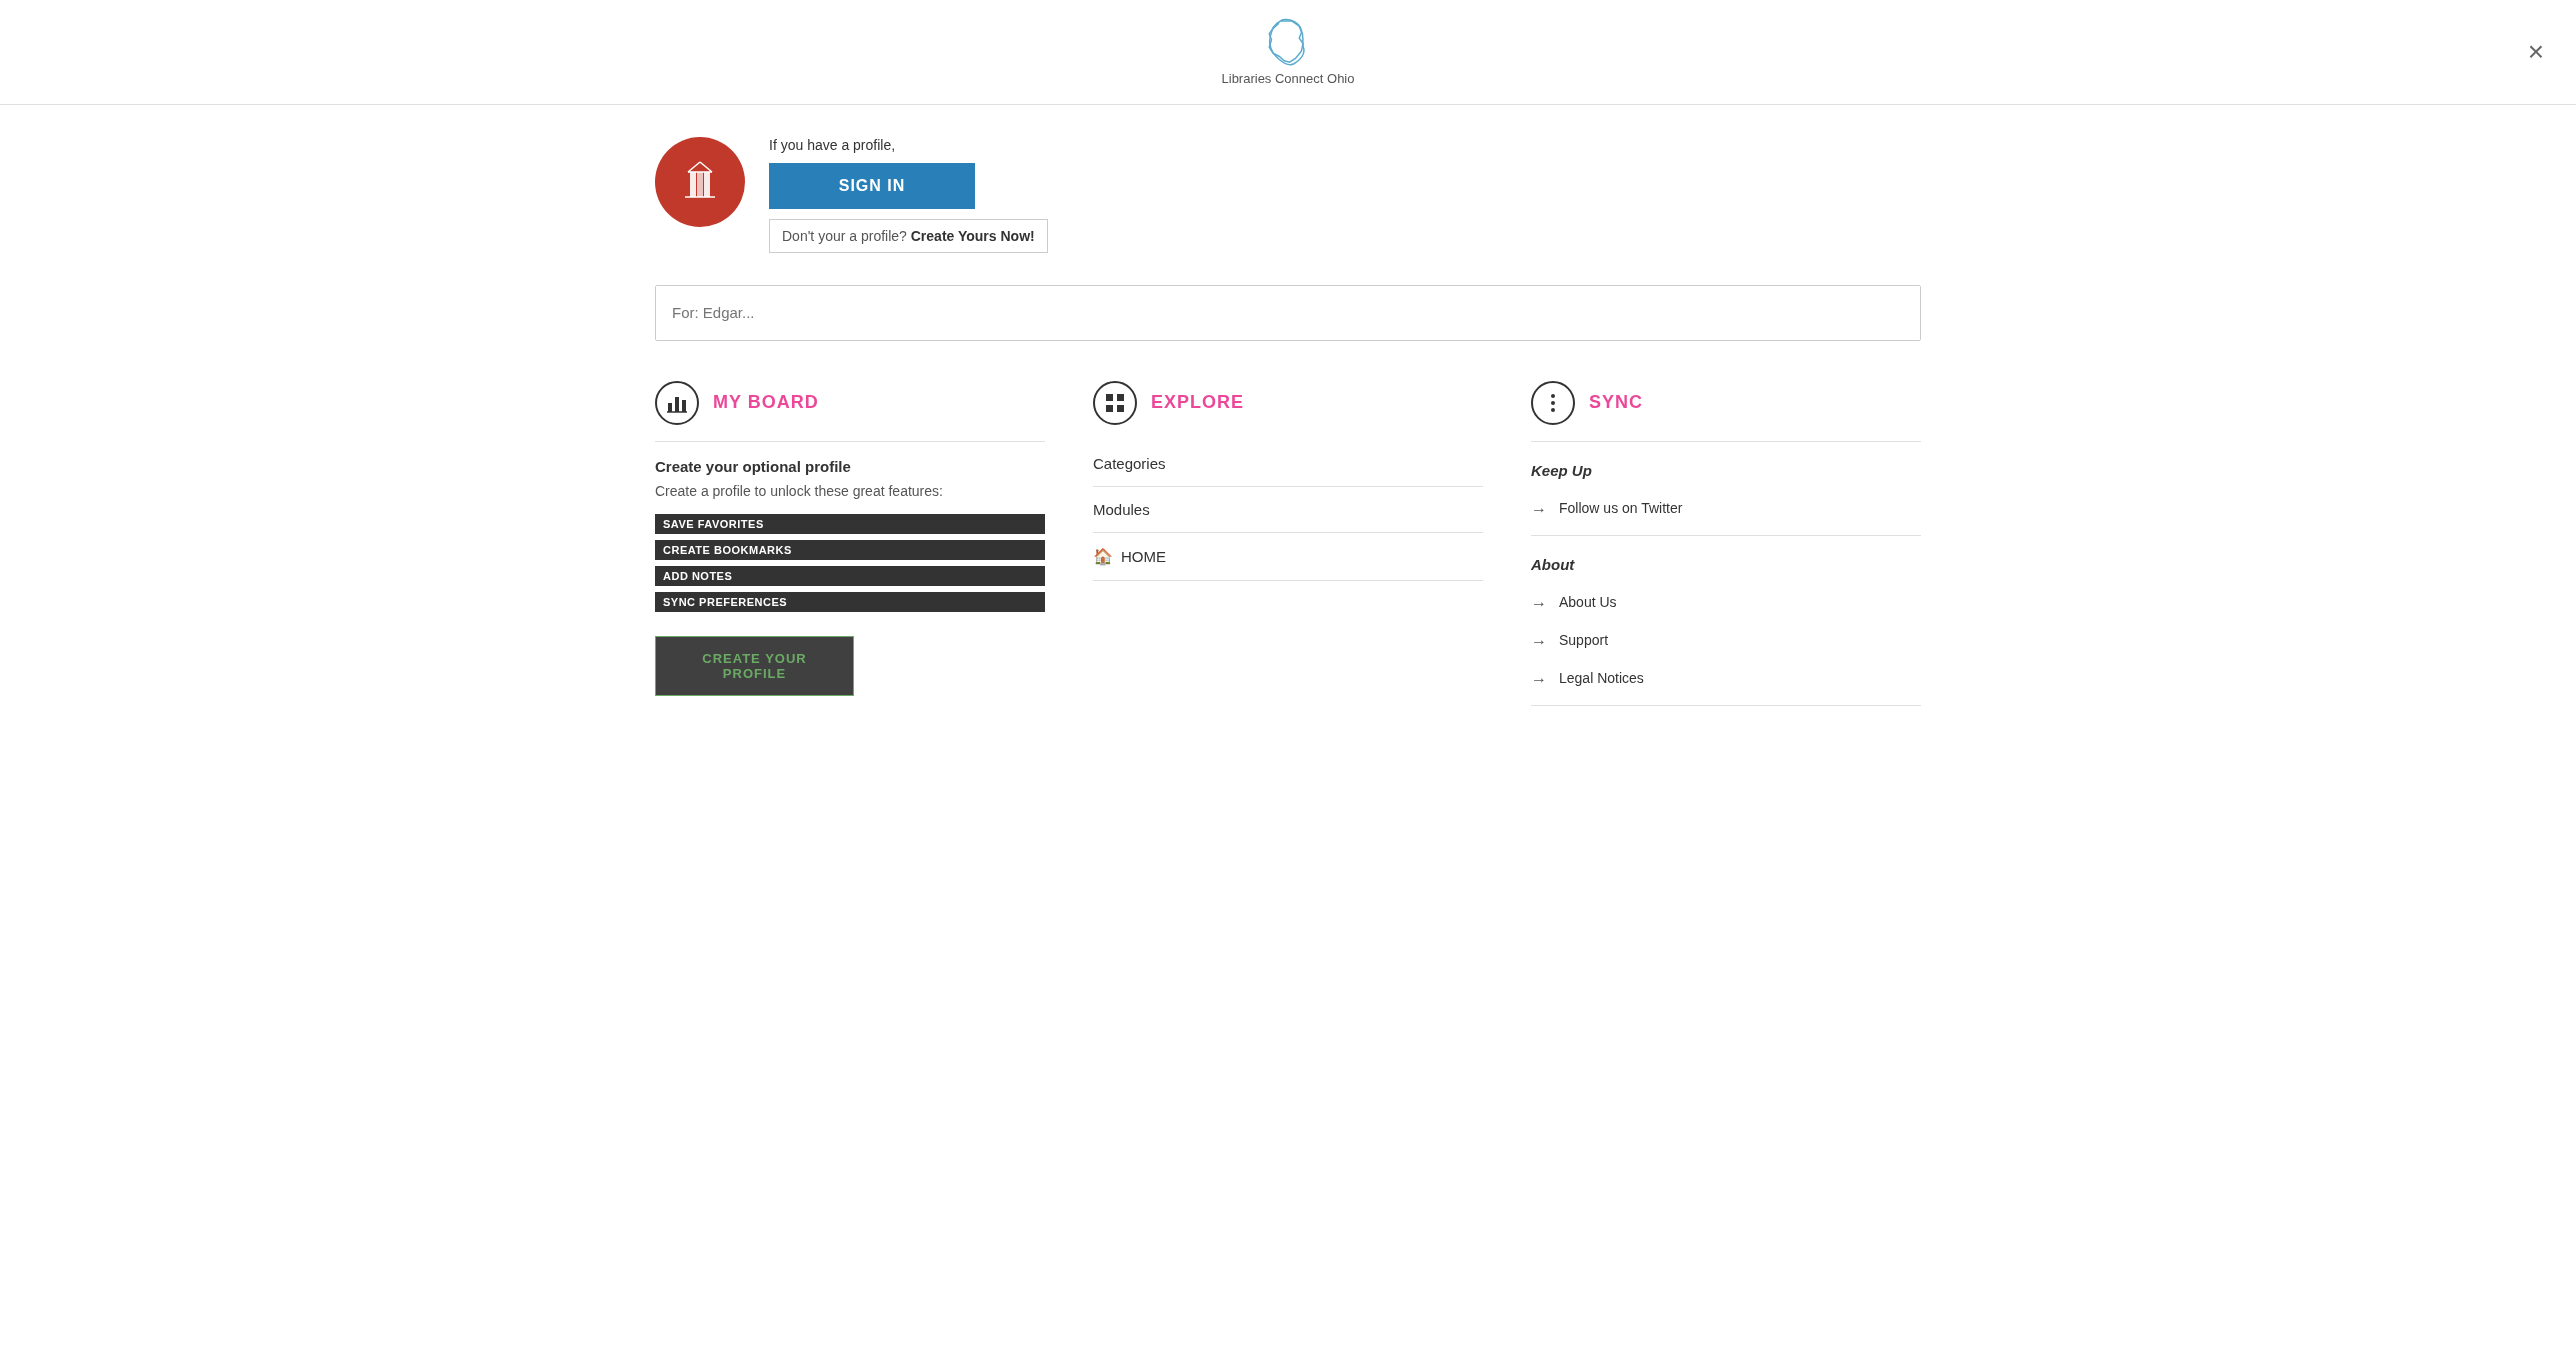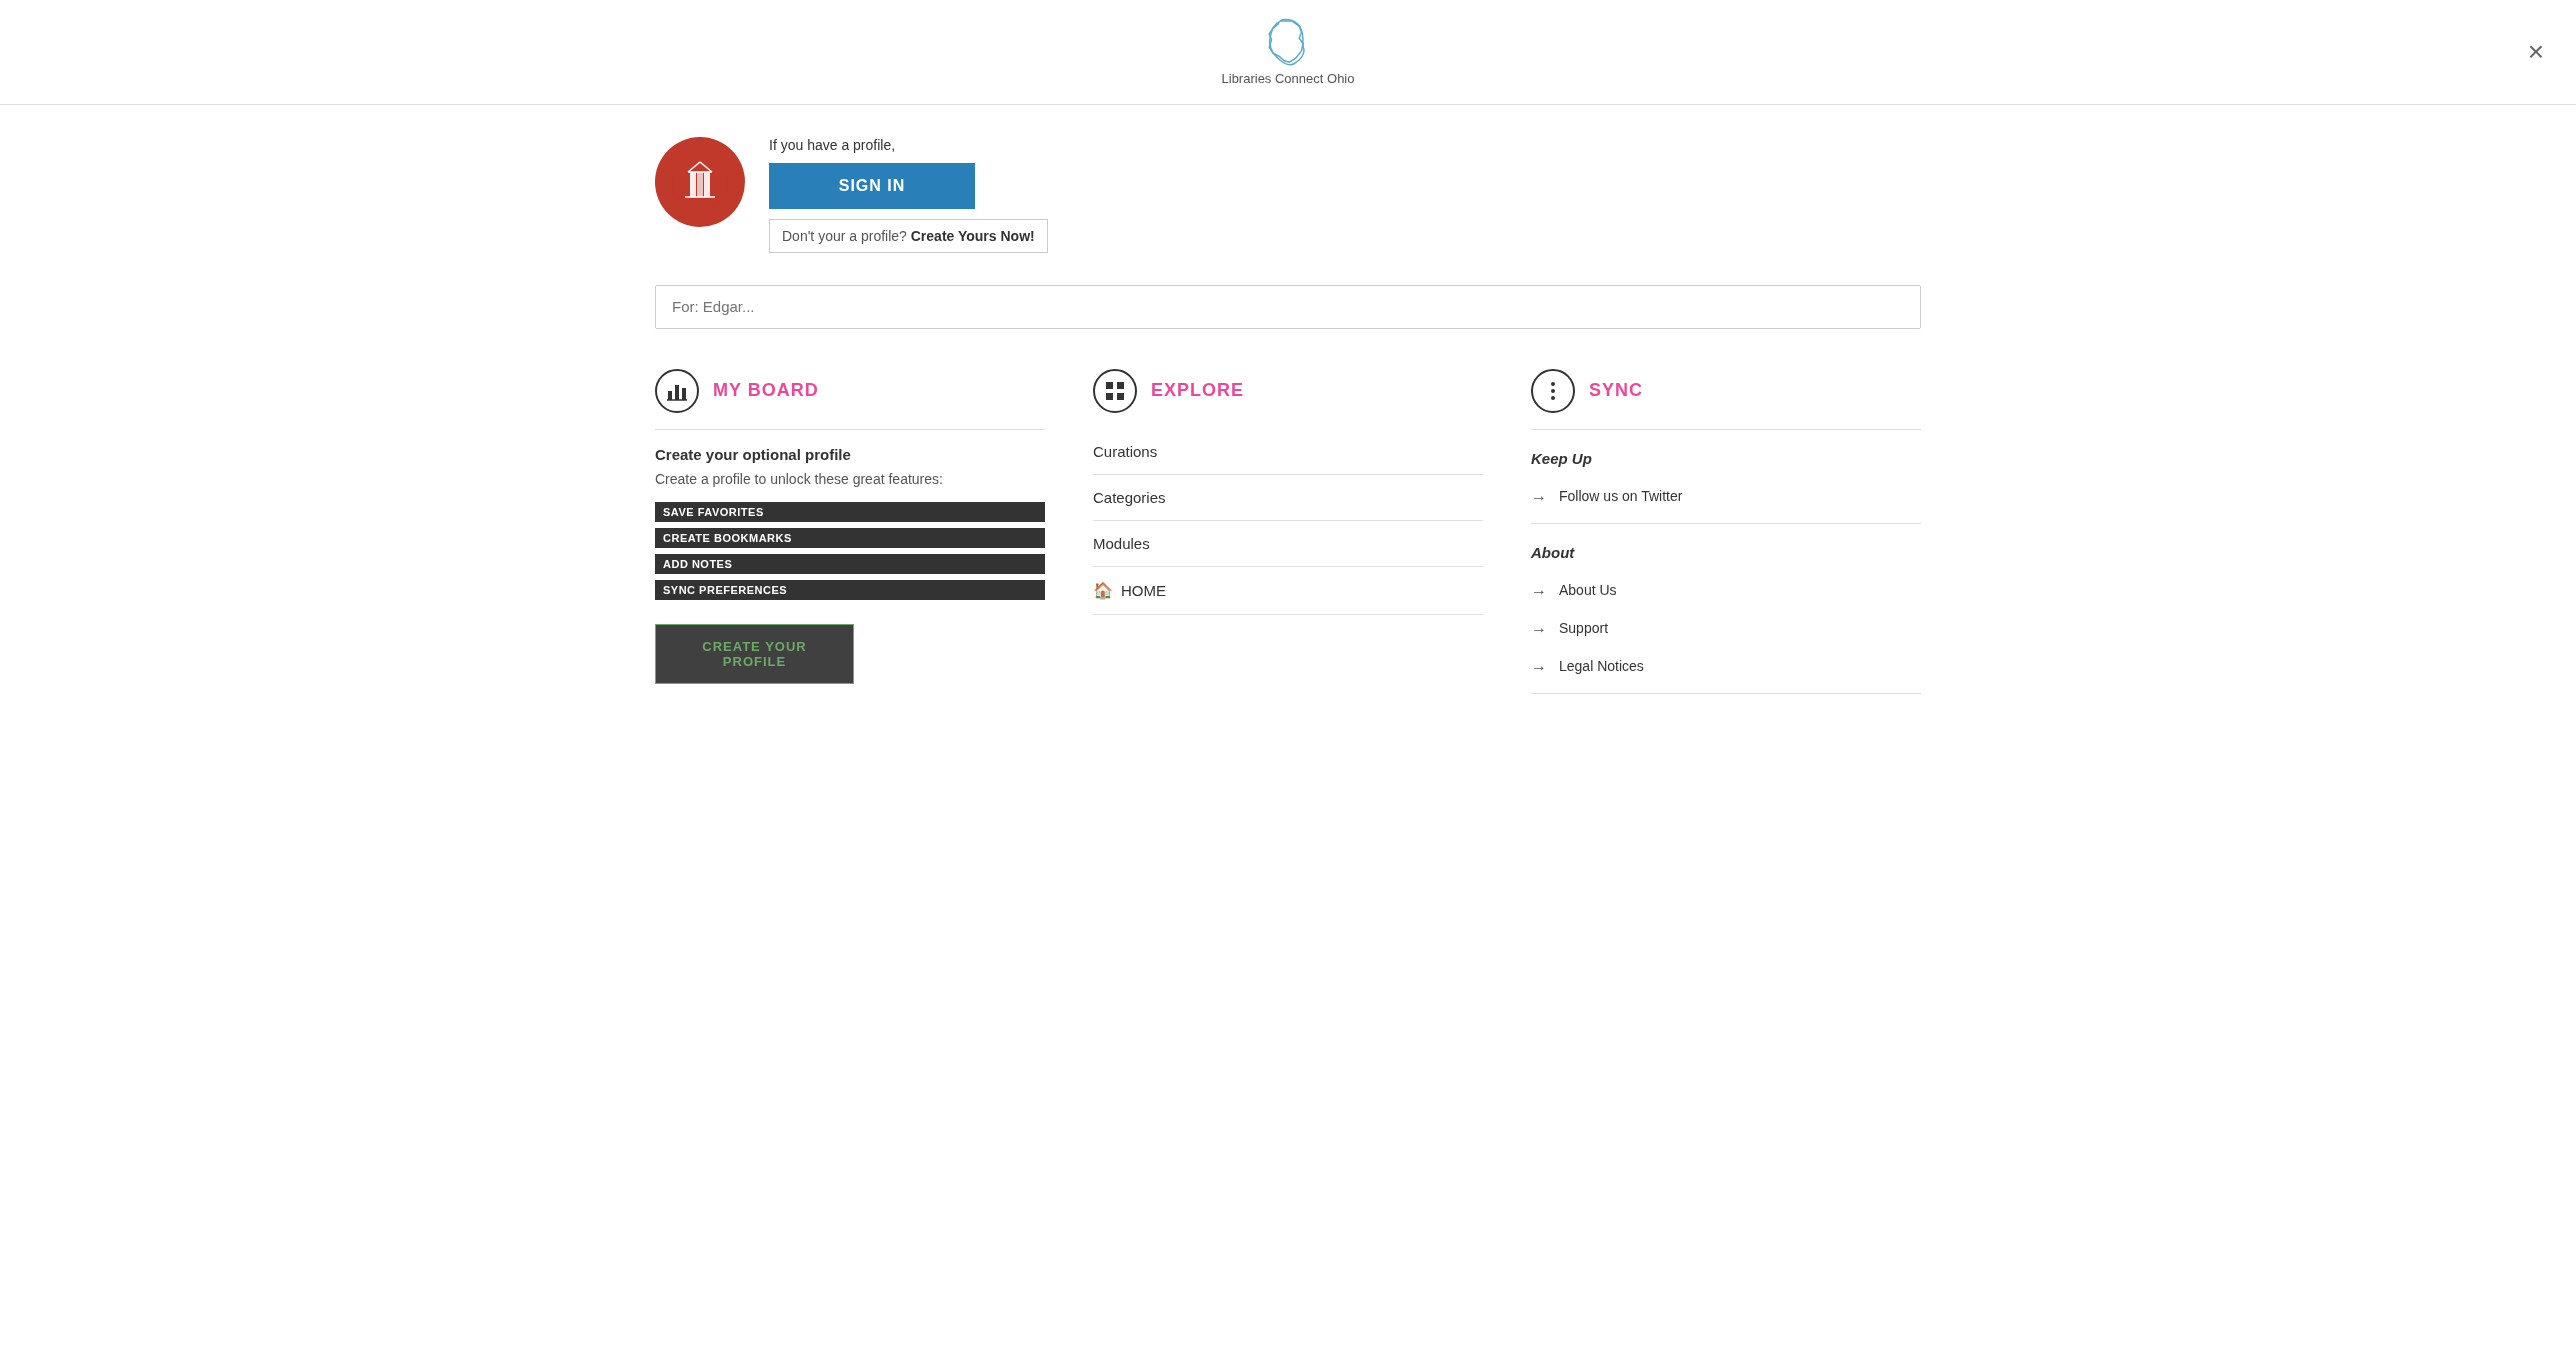--- a/index.html
+++ b/index.html
@@ -100,21 +100,21 @@
       display: inline-block;
     }
     .create-profile-link strong {
       color: #333;
       font-weight: bold;
     }
     .search-bar-row {
       border: 1px solid #ccc;
       border-radius: 2px;
       background: #fff;
-      height: 44px;
+      height: 56px;
       margin-bottom: 40px;
     }
     .sections-row {
       display: grid;
       grid-template-columns: 1fr 1fr 1fr;
       gap: 48px;
     }
     .section-header {
       display: flex;
       align-items: center;
@@ -316,23 +316,20 @@
             <svg width="24" height="24" viewBox="0 0 24 24">
               <rect x="3" y="3" width="7" height="7" fill="#333"></rect>
               <rect x="14" y="3" width="7" height="7" fill="#333"></rect>
               <rect x="3" y="14" width="7" height="7" fill="#333"></rect>
               <rect x="14" y="14" width="7" height="7" fill="#333"></rect>
             </svg>
           </div>
           <span class="section-title">EXPLORE</span>
         </div>
         <div class="explore-nav-item">
-          <span>Curations</span>
-        </div>
-        <div class="explore-nav-item">
           <span>Categories</span>
         </div>
         <div class="explore-nav-item">
           <span>Modules</span>
         </div>
         <div class="explore-nav-item">
           <span class="home-icon">🏠</span>
           <span>HOME</span>
         </div>
       </div>

